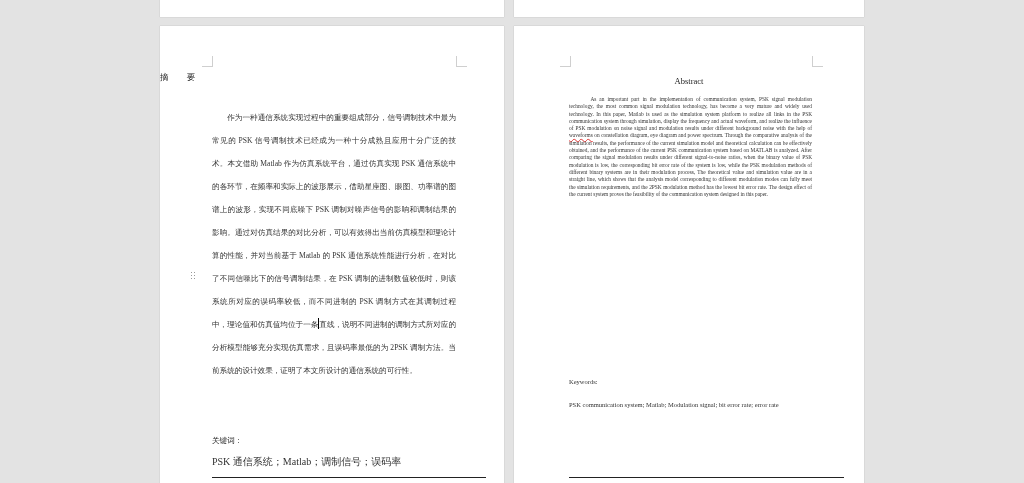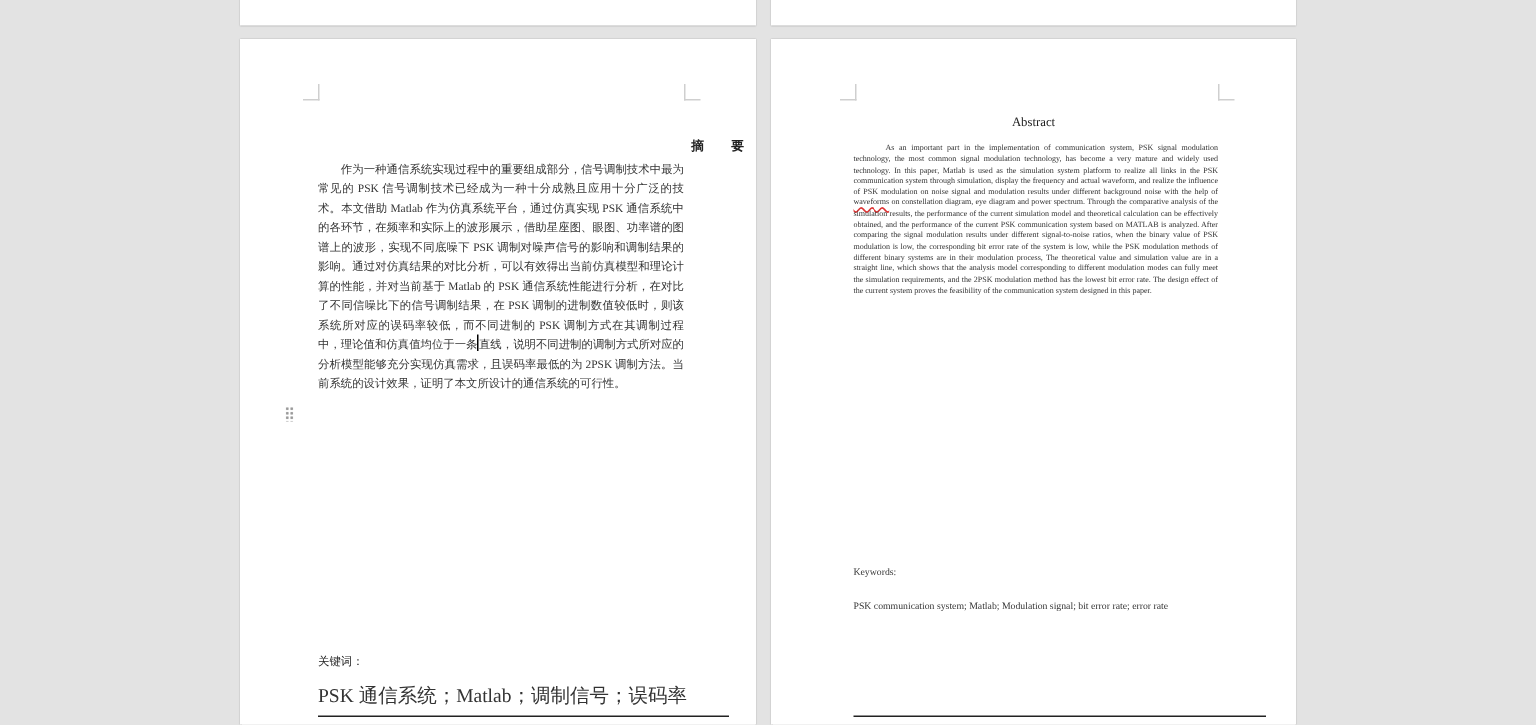--- a/index.html
+++ b/index.html
@@ -5,28 +5,28 @@
   html,body{margin:0;padding:0;}
   body{width:1024px;height:483px;background:#e3e3e3;position:relative;overflow:hidden;font-family:"Liberation Serif","DejaVu Serif",serif;color:#222;}
   .page{position:absolute;background:#fff;box-shadow:0 0 1px rgba(0,0,0,0.25);}
   .prev-left{left:160px;top:-10px;width:344px;height:27px;}
   .prev-right{left:514px;top:-10px;width:350px;height:27px;}
   .pg-left{left:160px;top:26px;width:344px;height:470px;}
   .pg-right{left:514px;top:26px;width:350px;height:470px;}
   .corner{position:absolute;width:10px;height:10px;border-color:#cfcfcf;border-style:solid;border-width:0;}
   .c-tl{border-right-width:1px;border-bottom-width:1px;}
   .c-tr{border-left-width:1px;border-bottom-width:1px;}
-  .cn-title{position:absolute;left:0;right:0;top:46px;text-align:right;font-weight:bold;font-size:8.5px;letter-spacing:8px;margin-top:20px;}
-  .cn-body{position:absolute;left:52px;width:244px;top:80px;font-size:7.6px;line-height:13px;text-align:justify;color:#333;}
+  .cn-title{position:absolute;left:0;right:0;top:46px;text-align:left;font-weight:normal;font-size:8.5px;letter-spacing:8px;}
+  .cn-body{position:absolute;left:52px;width:244px;top:80px;font-size:7.6px;line-height:23px;text-align:justify;color:#333;}
   .cn-body p{margin:0;text-indent:2em;}
   .cursor{display:inline-block;width:1px;height:11px;background:#000;vertical-align:-2px;}
   .drag-handle{position:absolute;left:30px;top:245px;width:6px;height:10px;
     background-image:radial-gradient(circle,#999 0.8px,transparent 1px);background-size:3px 3px;}
   .cn-kw-label{position:absolute;left:52px;top:410px;font-size:7.6px;font-weight:normal;}
-  .cn-kw{position:absolute;left:52px;top:429px;font-size:13px;color:#333;}
+  .cn-kw{position:absolute;left:52px;top:429px;font-size:10px;color:#333;}
   .hr{position:absolute;height:1px;background:#222;}
   .en-title{position:absolute;left:0;right:0;top:50px;text-align:center;font-size:8.5px;}
   .en-body{position:absolute;left:55px;width:243px;top:70px;font-size:5.35px;line-height:7.3px;text-align:justify;color:#333;}
   .en-body p{margin:0;text-indent:4em;}
   .spell{text-decoration:underline wavy #d33;text-decoration-thickness:0.5px;}
   .en-kw-label{position:absolute;left:55px;top:352px;font-size:6.5px;color:#333;}
   .en-kw{position:absolute;left:55px;top:370px;font-size:6.5px;color:#333;width:260px;line-height:18px;}
 </style>
 </head>
 <body>

